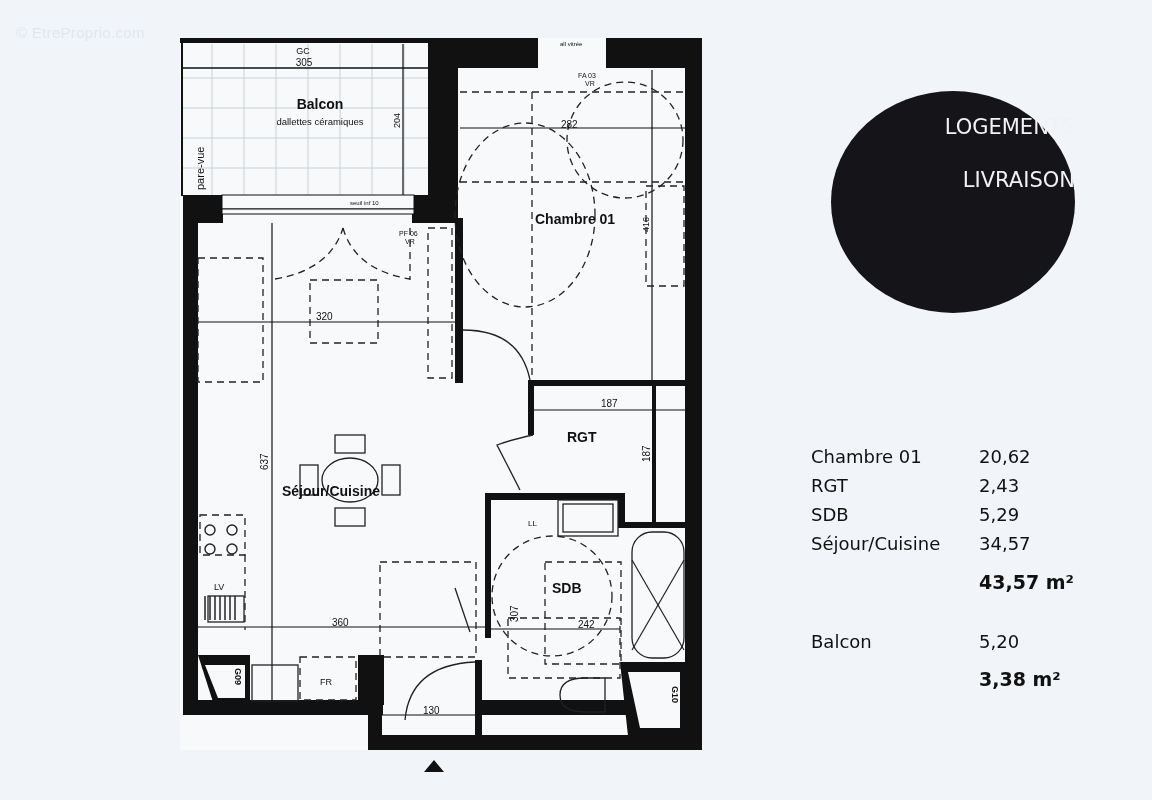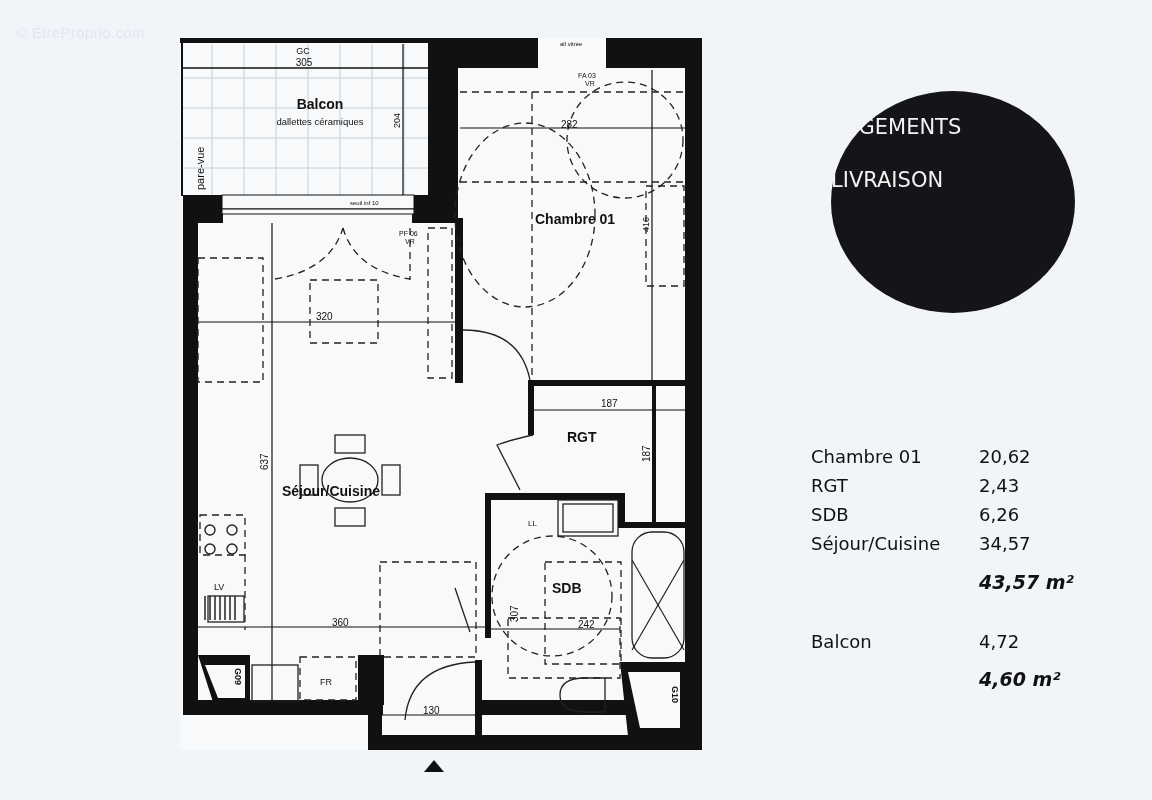--- a/index.html
+++ b/index.html
@@ -1,26 +1,26 @@
 <!DOCTYPE html>
 <html><head>
 <meta charset="utf-8">
 <style>
   html,body{margin:0;padding:0;}
   body{width:1152px;height:800px;background:#f1f5f9;position:relative;overflow:hidden;font-family:"Liberation Sans",sans-serif;}
   .wm{position:absolute;left:16px;top:24px;font-size:15px;color:#dfe6ee;letter-spacing:0.3px;}
   svg.plan{position:absolute;left:0;top:0;}
-  .badge{position:absolute;left:831px;top:91px;width:244px;height:222px;border-radius:50%;background:#141419;color:#f2f2f2;text-align:left;font-family:"DejaVu Sans",sans-serif;font-size:21px;line-height:27px;}
+  .badge{position:absolute;left:831px;top:91px;width:244px;height:222px;border-radius:50%;background:#141419;color:#f2f2f2;text-align:right;font-family:"DejaVu Sans",sans-serif;font-size:21px;line-height:27px;}
   .badge .l1{margin-top:23px;}
   .badge .gap{height:26px;}
   .areas{position:absolute;left:811px;top:446px;font-family:"DejaVu Sans",sans-serif;color:#111;font-size:18px;}
   .row{position:absolute;white-space:nowrap;}
   .row .n{position:absolute;left:0;}
   .row .v{position:absolute;left:168px;}
-  .total{position:absolute;left:168px;font-weight:bold;font-size:19px;white-space:nowrap;font-style:italic;}
+  .total{position:absolute;left:168px;font-weight:bold;font-size:19px;white-space:nowrap;}
   .lbl{font-family:"Liberation Sans",sans-serif;fill:#111;}
 </style>
 </head>
 <body>
 
 <div class="wm">© EtreProprio.com</div>
 
 <svg class="plan" width="1152" height="800" viewBox="0 0 1152 800">
 
   <rect x="180" y="38" width="522" height="712" fill="#f7f9fb"></rect>
@@ -202,25 +202,25 @@
   <div class="row" style="top:0">
     <span class="n">Chambre 01</span>
     <span class="v">20,62</span>
   </div>
   <div class="row" style="top:29px">
     <span class="n">RGT</span>
     <span class="v">2,43</span>
   </div>
   <div class="row" style="top:58px">
     <span class="n">SDB</span>
-    <span class="v">6,26</span>
+    <span class="v">5,29</span>
   </div>
   <div class="row" style="top:87px">
     <span class="n">Séjour/Cuisine</span>
     <span class="v">34,57</span>
   </div>
   <div class="total" style="top:125px">43,57 m²</div>
   <div class="row" style="top:185px">
     <span class="n">Balcon</span>
-    <span class="v">4,72</span>
-  </div>
-  <div class="total" style="top:222px">4,60 m²</div>
+    <span class="v">5,20</span>
+  </div>
+  <div class="total" style="top:222px">3,38 m²</div>
 </div>
 
 </body></html>

